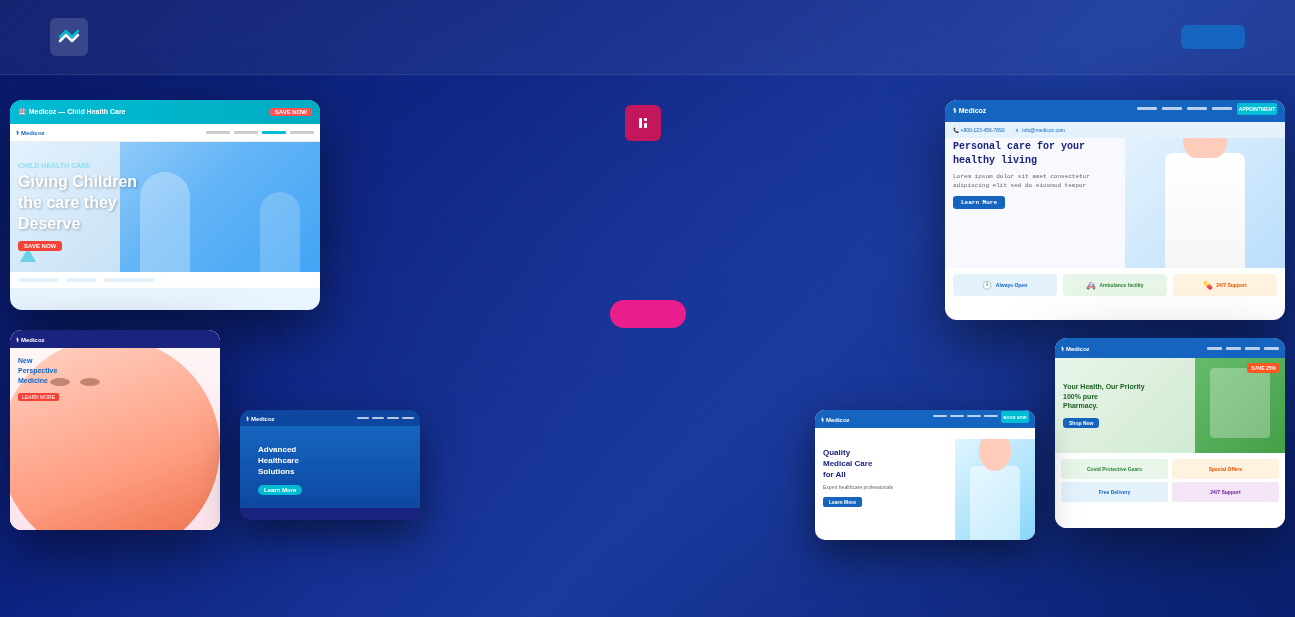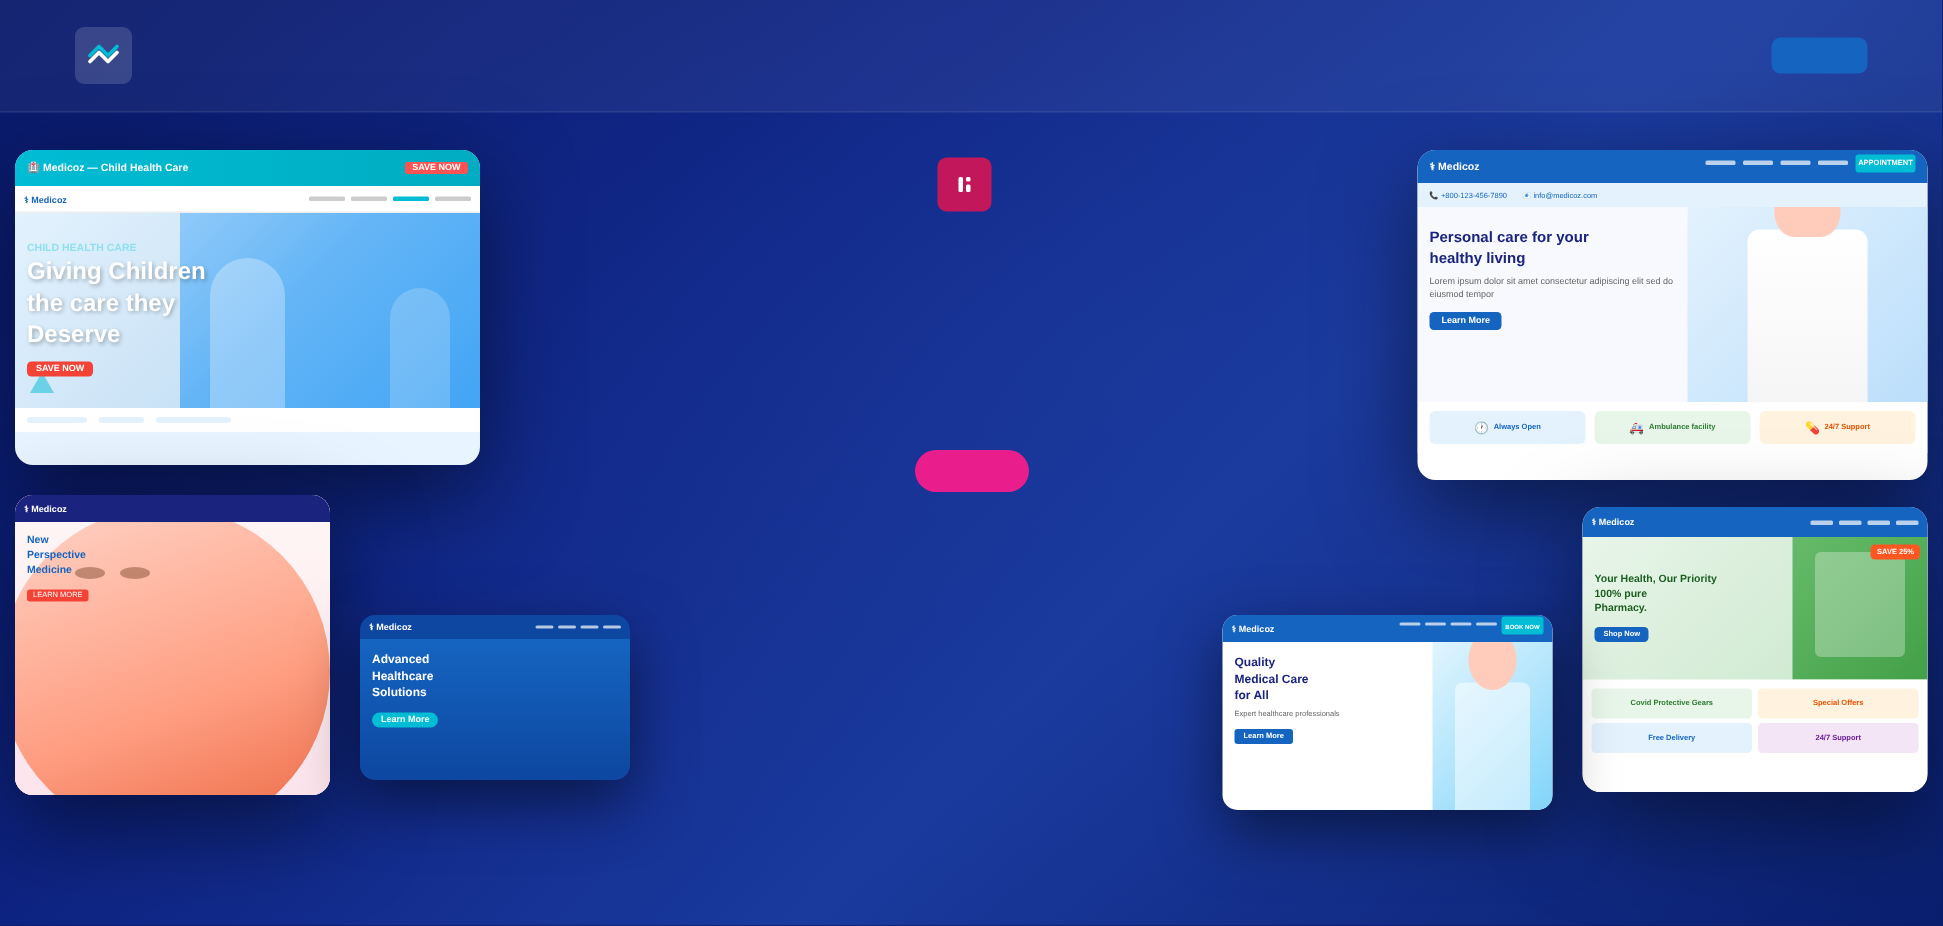--- a/index.html
+++ b/index.html
@@ -337,21 +337,21 @@
         </div>
       </div>
     </div>
 
     <div style="height:16px;background:#e3f2fd;display:flex;align-items:center;padding:0 8px;gap:10px;">
       <span style="font-size:5px;color:#1565c0;">📞 +800-123-456-7890</span>
       <span style="font-size:5px;color:#1565c0;">📧 info@medicoz.com</span>
     </div>
 
     <div style="display:flex;height:130px;background:#f8f9ff;">
-      <div style="flex:1;padding:14px 8px;">
+      <div style="flex:1;padding:2px 8px;font-family:Liberation Mono, monospace;">
         <div style="font-size:10px;font-weight:800;color:#1a237e;line-height:1.4;">Personal care for your<br>healthy living</div>
         <div style="font-size:6px;color:#666;margin-top:4px;line-height:1.5;">Lorem ipsum dolor sit amet consectetur adipiscing elit sed do eiusmod tempor</div>
         <div style="background:#1565c0;color:#fff;padding:3px 8px;border-radius:3px;font-size:6px;font-weight:700;margin-top:6px;display:inline-block;">Learn More</div>
       </div>
 
       <div style="width:160px;background:linear-gradient(135deg,#e3f2fd 0%,#bbdefb 100%);position:relative;overflow:hidden;">
 
         <div style="position:absolute;bottom:-5px;left:50%;transform:translateX(-50%);width:80px;height:120px;background:linear-gradient(180deg,#ffffff 0%,#f5f5f5 100%);border-radius:8px 8px 0 0;"></div>
         <div style="position:absolute;bottom:110px;left:50%;transform:translateX(-50%);width:44px;height:55px;background:#ffccbc;border-radius:50% 50% 30% 30%;"></div>
 
@@ -418,40 +418,40 @@
   <div class="card-bottom-left">
     <div style="height:16px;background:#0d47a1;display:flex;align-items:center;padding:0 6px;gap:4px;">
       <span style="color:#fff;font-size:6px;font-weight:700;">⚕ Medicoz</span>
       <div style="display:flex;gap:3px;margin-left:auto;">
         <div style="width:12px;height:2px;background:rgba(255,255,255,0.7);border-radius:1px;"></div>
         <div style="width:12px;height:2px;background:rgba(255,255,255,0.7);border-radius:1px;"></div>
         <div style="width:12px;height:2px;background:rgba(255,255,255,0.7);border-radius:1px;"></div>
         <div style="width:12px;height:2px;background:rgba(255,255,255,0.7);border-radius:1px;"></div>
       </div>
     </div>
-    <div style="padding:8px;background:linear-gradient(180deg,#1565c0 0%,#0d47a1 100%);height:94px;">
+    <div style="padding:18px;background:linear-gradient(180deg,#1565c0 0%,#0d47a1 100%);height:82px;">
       <div style="font-size:8px;font-weight:800;color:#fff;line-height:1.4;">Advanced<br>Healthcare<br>Solutions</div>
       <div style="background:#00bcd4;color:#fff;padding:2px 6px;border-radius:10px;font-size:6px;font-weight:700;margin-top:4px;display:inline-block;">Learn More</div>
     </div>
   </div>
 
   <div class="card-bottom-right">
     <div style="height:18px;background:#1565c0;display:flex;align-items:center;padding:0 6px;gap:4px;">
       <span style="color:#fff;font-size:6px;font-weight:700;">⚕ Medicoz</span>
       <div style="display:flex;gap:3px;margin-left:auto;">
         <div style="width:14px;height:2px;background:rgba(255,255,255,0.7);border-radius:1px;"></div>
         <div style="width:14px;height:2px;background:rgba(255,255,255,0.7);border-radius:1px;"></div>
         <div style="width:14px;height:2px;background:rgba(255,255,255,0.7);border-radius:1px;"></div>
         <div style="width:14px;height:2px;background:rgba(255,255,255,0.7);border-radius:1px;"></div>
         <div style="width:28px;height:12px;background:#00bcd4;border-radius:2px;margin-top:-4px;display:flex;align-items:center;justify-content:center;">
           <span style="color:#fff;font-size:4px;font-weight:700;">BOOK NOW</span>
         </div>
       </div>
     </div>
-    <div style="display:flex;height:112px;">
+    <div style="display:flex;height:112px;margin-top:11px;">
       <div style="flex:1;padding:8px;">
         <div style="font-size:8px;font-weight:800;color:#1a237e;line-height:1.4;">Quality<br>Medical Care<br>for All</div>
         <div style="font-size:5px;color:#666;margin-top:3px;">Expert healthcare professionals</div>
         <div style="background:#1565c0;color:#fff;padding:2px 6px;border-radius:2px;font-size:5px;font-weight:700;margin-top:4px;display:inline-block;">Learn More</div>
       </div>
       <div style="width:80px;background:linear-gradient(135deg,#e1f5fe 0%,#b3e5fc 50%,#81d4fa 100%);overflow:hidden;position:relative;">
         <div style="position:absolute;bottom:0;left:50%;transform:translateX(-50%);width:50px;height:85px;background:#fff;border-radius:5px 5px 0 0;opacity:0.5;"></div>
         <div style="position:absolute;bottom:80px;left:50%;transform:translateX(-50%);width:32px;height:40px;background:#ffccbc;border-radius:50%;"></div>
       </div>
     </div>

